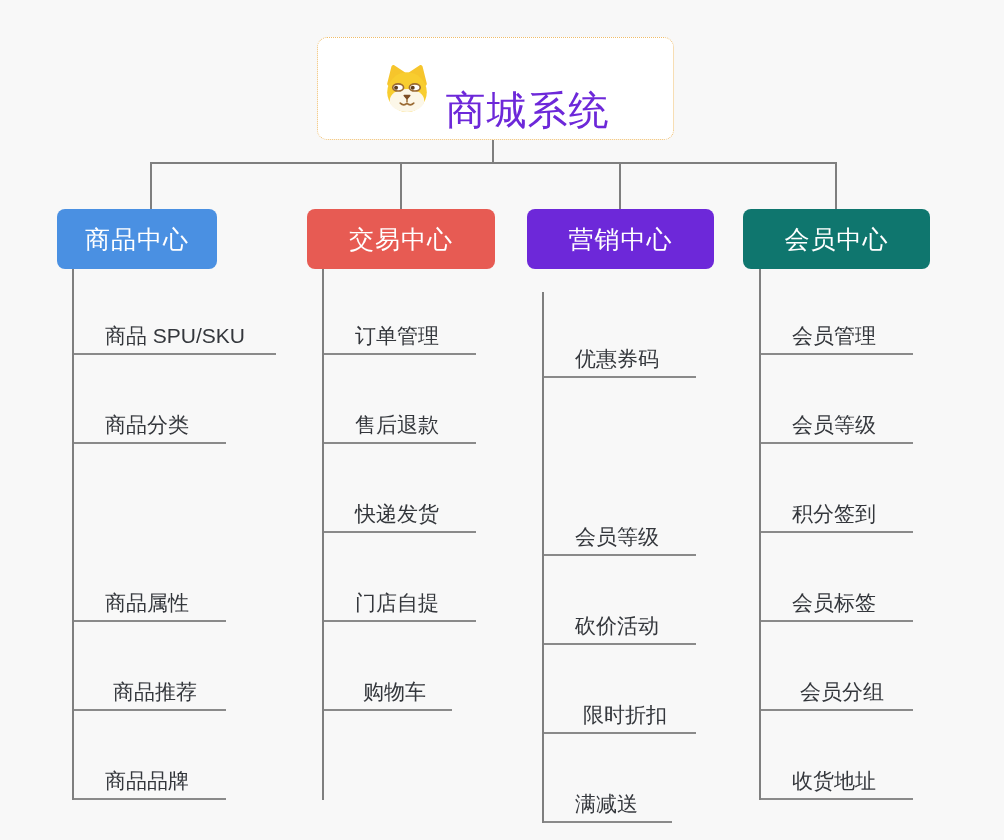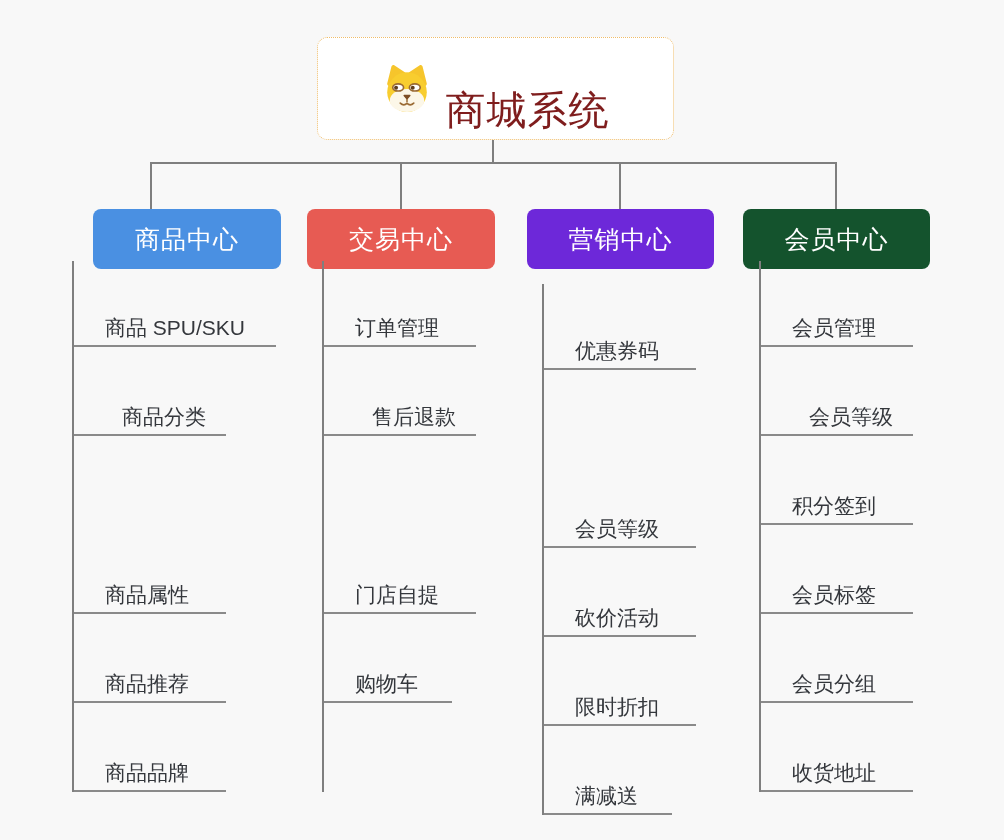--- a/index.html
+++ b/index.html
@@ -30,41 +30,41 @@
     padding-top:2px;
   }
   .dog{width:50px;height:48px;display:inline-flex;}
 
   
   .branch{
     position:absolute;top:209px;height:60px;border-radius:8px;
     color:#ffffff;font-size:25px;letter-spacing:1px;
     display:flex;align-items:center;justify-content:center;
   }
-  .branch-0{left:57px;width:188px;margin-left:36px;}
+  .branch-0{left:57px;width:160px;}
   .branch-1{left:307px;width:188px;}
   .branch-2{left:527px;width:187px;}
   .branch-3{left:743px;width:187px;}
 
   
   .col{
-    position:absolute;top:261px;width:212px;height:531px;
+    position:absolute;top:269px;width:212px;height:531px;
     border-left:2px solid #7f7f7f;box-sizing:border-box;
   }
   .col-0{left:72px;} .col-1{left:322px;} .col-2{left:542px;margin-top:23px;} .col-3{left:759px;}
   .item{
     position:absolute;left:0;height:40px;width:152px;
     box-sizing:border-box;border-bottom:2px solid #8a8a8a;
     display:flex;align-items:flex-end;
   }
   .item span{
     display:block;padding:0 0 7px 31px;
     font-size:21px;line-height:1;color:#34373c;white-space:nowrap;
   }
-  .r0{top:46px;} .r1{top:135px;padding-left:17px;} .r2{top:224px;} .r3{top:313px;} .r4{top:402px;} .r5{top:491px;}
+  .r0{top:46px;} .r1{top:135px;} .r2{top:224px;} .r3{top:313px;} .r4{top:402px;padding-left:8px;} .r5{top:491px;}
   .w-wide{width:202px;}
   .w-narrow{width:128px;}
 </style>
 </head>
 <body>
 
 <div class="canvas">
 
   <div class="line stem"></div>
   <div class="line hbar"></div>
@@ -82,27 +82,27 @@
         <ellipse cx="24" cy="34" rx="16.5" ry="11" fill="#fcf7e8"></ellipse>
         <ellipse cx="15.5" cy="21.5" rx="5.2" ry="3.4" fill="#ffffff" stroke="#9a6a33" stroke-width="1.6"></ellipse>
         <ellipse cx="31.5" cy="21.5" rx="5.2" ry="3.4" fill="#ffffff" stroke="#9a6a33" stroke-width="1.6"></ellipse>
         <circle cx="13.5" cy="21.8" r="1.9" fill="#5f3d1c"></circle>
         <circle cx="29.5" cy="21.8" r="1.9" fill="#5f3d1c"></circle>
         <path d="M21.3 29.2 h5.4 l-2.7 3.2 z" fill="#7d4e26" stroke="#7d4e26" stroke-width="1.4" stroke-linejoin="round"></path>
         <line x1="24" y1="32.5" x2="24" y2="35.6" stroke="#9a6a33" stroke-width="1.4"></line>
         <path d="M17.5 36.5 Q20.8 39.6 24 36.8 Q27.2 39.6 30.5 36.5" fill="none" stroke="#9a6a33" stroke-width="1.6" stroke-linecap="round"></path>
       </svg>
     </span>
-    <span class="root-label" style="color: #7f1d1d; margin-top: 40px;">商城系统</span>
+    <span class="root-label" style="color: #6d28d9; margin-top: 40px;">商城系统</span>
   </div>
 
   <div class="branch branch-0" style="background: rgb(74, 144, 226);">商品中心</div>
   <div class="branch branch-1" style="background: rgb(231, 91, 83);">交易中心</div>
   <div class="branch branch-2" style="background: #6d28d9;">营销中心</div>
-  <div class="branch branch-3" style="background: #14532d;">会员中心</div>
+  <div class="branch branch-3" style="background: #0f766e;">会员中心</div>
 
   <div class="col col-0">
     <div class="item r0 w-wide">
         <span>商品 SPU/SKU</span>
       </div>
     <div class="item r1">
         <span>商品分类</span>
       </div>
     <div class="item r3">
         <span>商品属性</span>
@@ -114,20 +114,23 @@
         <span>商品品牌</span>
       </div>
   </div>
 
   <div class="col col-1">
     <div class="item r0">
         <span>订单管理</span>
       </div>
     <div class="item r1">
         <span>售后退款</span>
+      </div>
+    <div class="item r2">
+        <span>快递发货</span>
       </div>
     <div class="item r3">
         <span>门店自提</span>
       </div>
     <div class="item r4 w-narrow">
         <span>购物车</span>
       </div>
   </div>
 
   <div class="col col-2">

